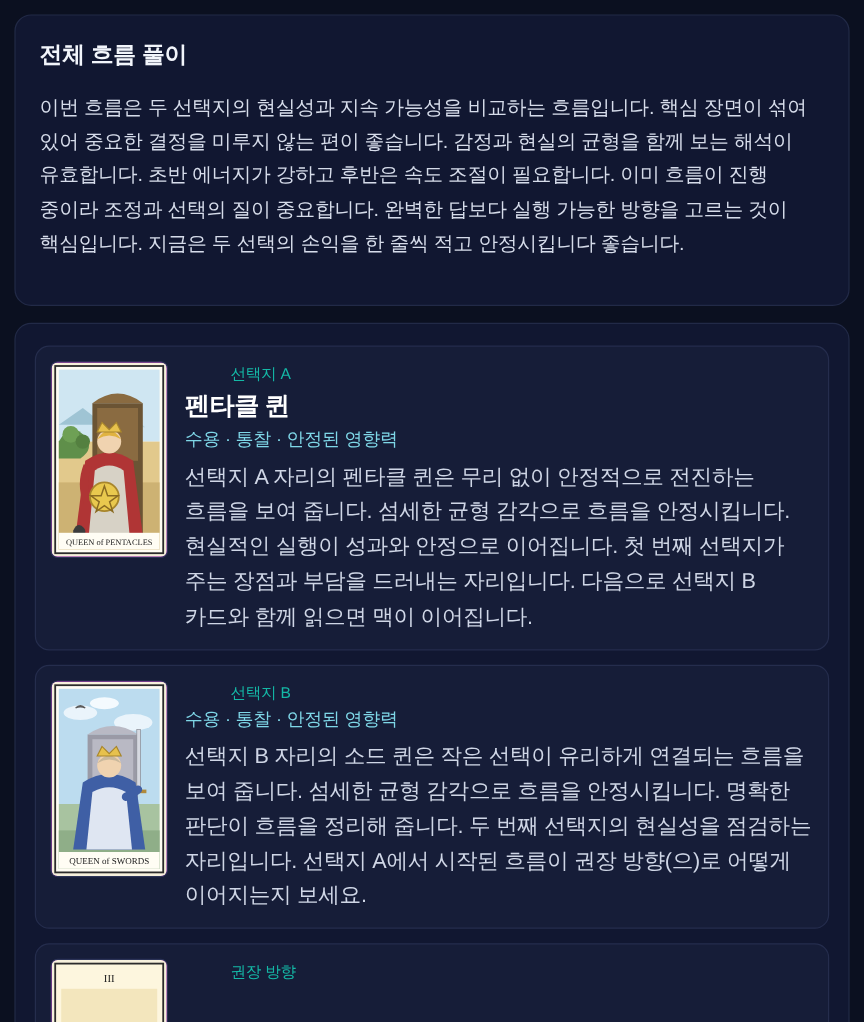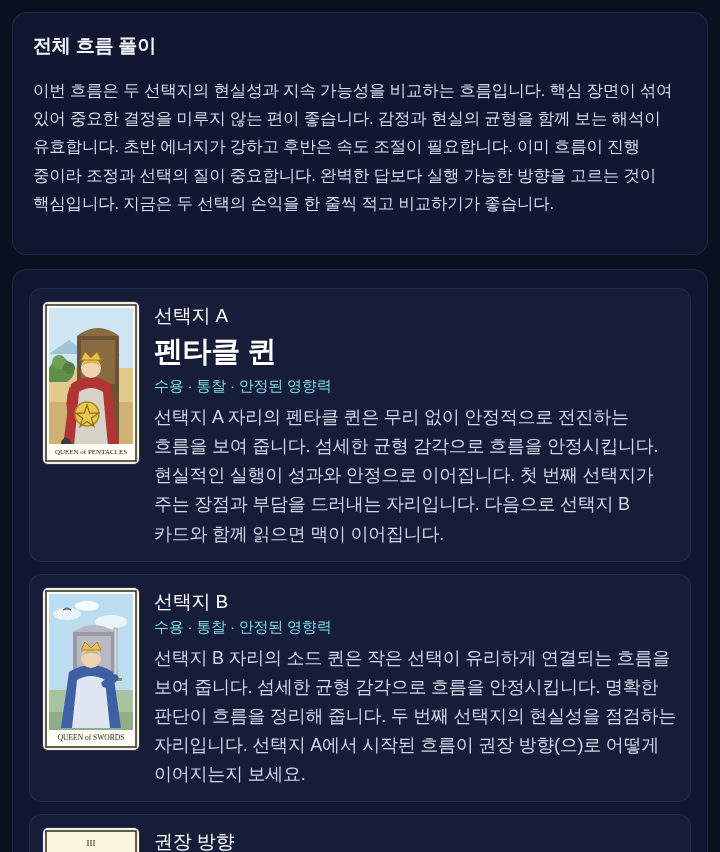--- a/index.html
+++ b/index.html
@@ -85,31 +85,33 @@
     position: relative;
   }
   .thumb svg { display: block; width: 100%; height: 100%; }
 
   .entry-body {
     flex: 1 1 auto;
     min-width: 0;
     padding-top: 2px;
   }
   .slot-label {
-    font-size: 19px;
-    color: #ffffff;
+    font-size: 13px;
+    color: #14b8a6;
     letter-spacing: -0.2px;
     margin-bottom: 3px;
+    margin-left: 38px;
   }
   .card-name {
-    font-size: 29px;
+    font-size: 21px;
     font-weight: bold;
     color: #ffffff;
     letter-spacing: -0.4px;
     margin-bottom: 5px;
+    font-family: Liberation Serif, serif;
   }
   .keywords {
     font-size: 15px;
     color: #7fd8e8;
     letter-spacing: -0.2px;
     margin-bottom: 7px;
   }
   .desc {
     font-size: 18px;
     line-height: 1.62;
@@ -123,21 +125,21 @@
     margin-bottom: 0;
   }
 </style>
 </head>
 <body>
 
 <div class="page">
 
   <section class="card overall">
     <h2 class="overall-title">전체 흐름 풀이</h2>
-    <p class="overall-body">이번 흐름은 두 선택지의 현실성과 지속 가능성을 비교하는 흐름입니다. 핵심 장면이 섞여 있어 중요한 결정을 미루지 않는 편이 좋습니다. 감정과 현실의 균형을 함께 보는 해석이 유효합니다. 초반 에너지가 강하고 후반은 속도 조절이 필요합니다. 이미 흐름이 진행 중이라 조정과 선택의 질이 중요합니다. 완벽한 답보다 실행 가능한 방향을 고르는 것이 핵심입니다. 지금은 두 선택의 손익을 한 줄씩 적고 비교하기가 좋습니다.</p>
+    <p class="overall-body">이번 흐름은 두 선택지의 현실성과 지속 가능성을 비교하는 흐름입니다. 핵심 장면이 섞여 있어 중요한 결정을 미루지 않는 편이 좋습니다. 감정과 현실의 균형을 함께 보는 해석이 유효합니다. 초반 에너지가 강하고 후반은 속도 조절이 필요합니다. 이미 흐름이 진행 중이라 조정과 선택의 질이 중요합니다. 완벽한 답보다 실행 가능한 방향을 고르는 것이 핵심입니다. 지금은 두 선택의 손익을 한 줄씩 적고 안정시킵니다 좋습니다.</p>
   </section>
 
   <section class="card bycard">
 
     <div class="entry">
       <div class="thumb">
         <svg viewBox="0 0 96 162" preserveAspectRatio="none" aria-hidden="true">
           <rect x="0" y="0" width="96" height="162" fill="#f6f0dc"></rect>
           <rect x="3" y="3" width="90" height="156" fill="#fffdf4" stroke="#2b2b2b" stroke-width="1.5"></rect>
 

